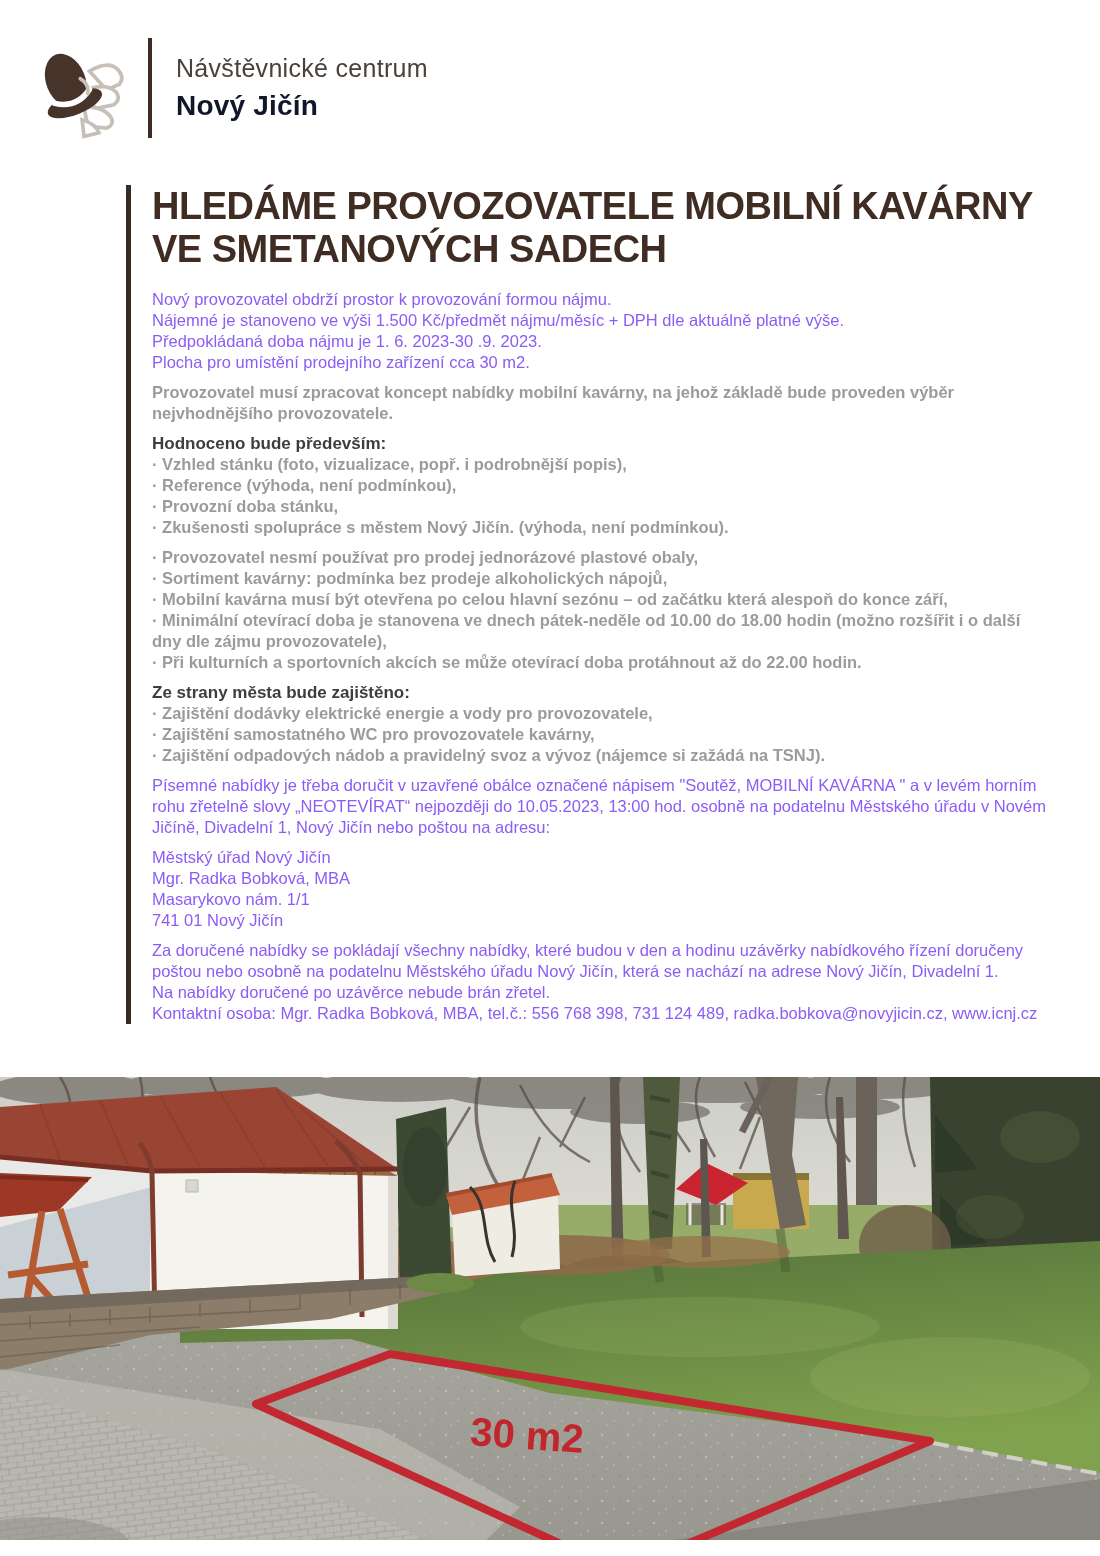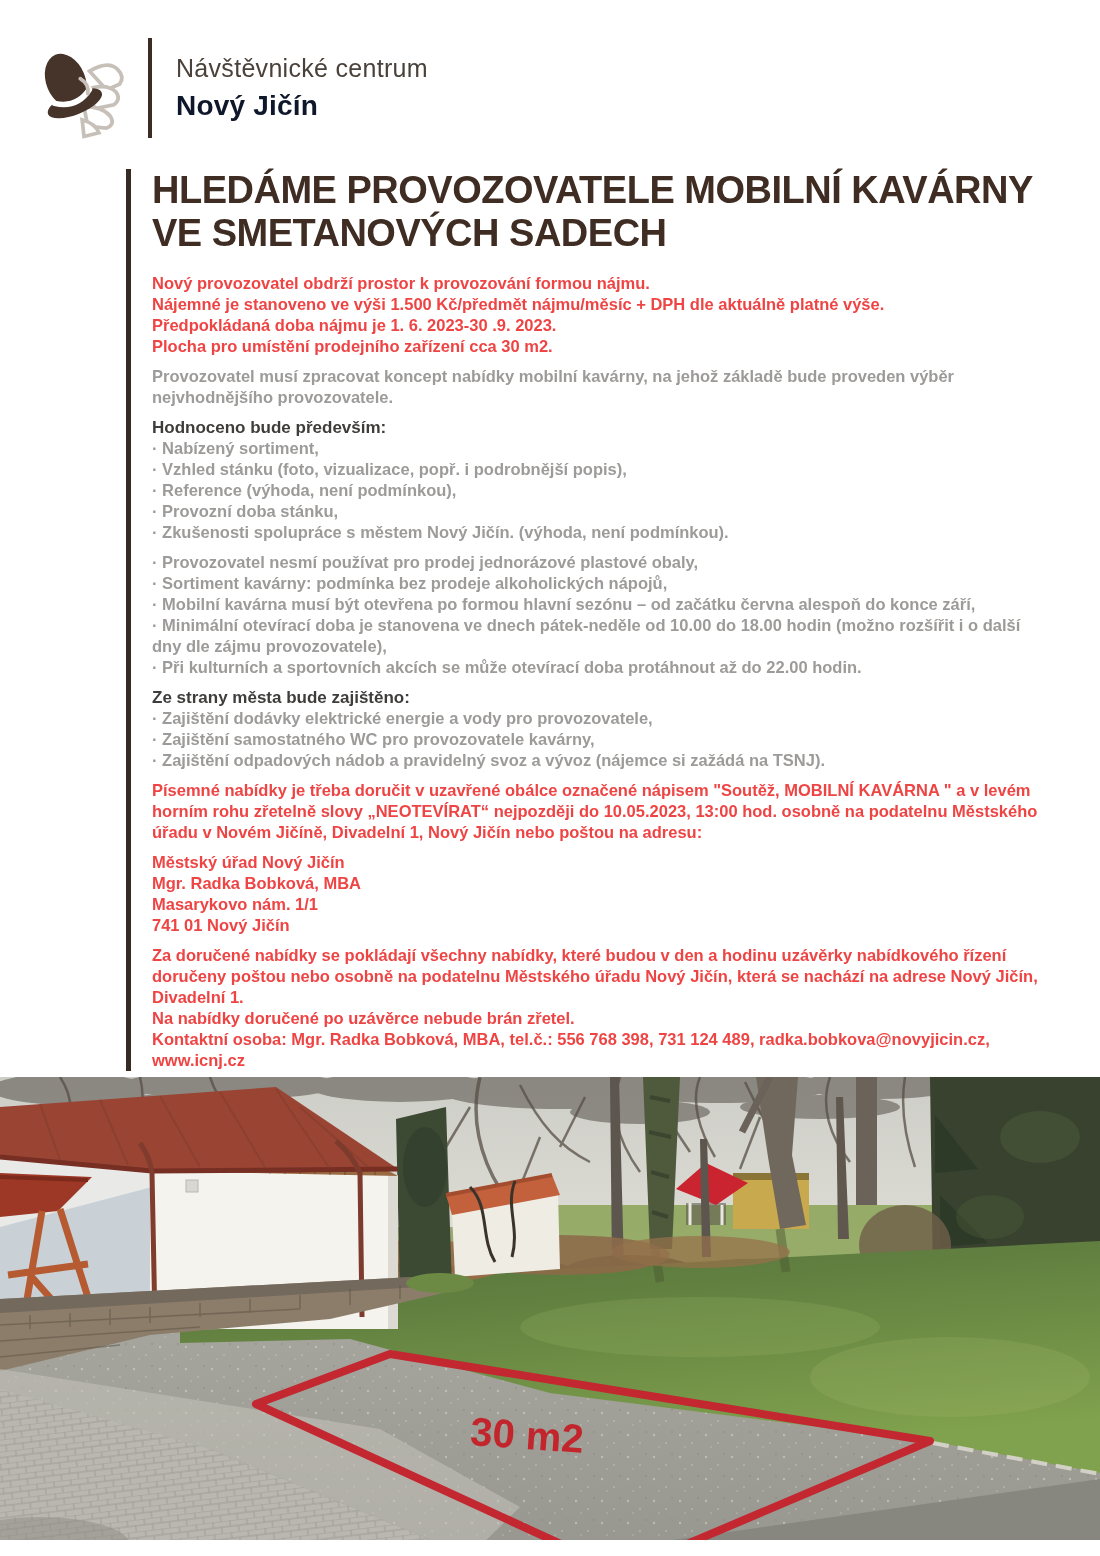--- a/index.html
+++ b/index.html
@@ -9,29 +9,29 @@
   }
   
   .brand{position:absolute;left:28px;top:34px;display:flex;align-items:center;}
   .brand-icon{width:112px;height:108px;flex:0 0 auto;}
   .brand-divider{width:4px;height:100px;background:#3c2c23;margin:0 24px 0 8px;}
   .brand-text{display:flex;flex-direction:column;justify-content:center;}
   .brand-line1{font-size:25px;color:#4a423a;letter-spacing:.3px;}
   .brand-line2{font-size:28px;font-weight:bold;color:#0f172a;margin-top:7px;letter-spacing:.2px;}
   
   .content{
-    position:absolute;left:126px;top:169px;width:895px;
+    position:absolute;left:126px;top:185px;width:895px;
     border-left:5px solid #362a22;padding-left:21px;
   }
   .title{
     font-size:38px;line-height:43px;font-weight:bold;color:#3f2d24;
     letter-spacing:-.5px;margin:0 0 18px 0;
   }
   .line{font-size:16.5px;line-height:21px;}
-  .dark{color:#ef4444;font-weight:bold;}
+  .dark{color:#8b5cf6;font-weight:normal;}
   .gray{color:#9c9b99;font-weight:bold;}
   .h{font-size:17px;line-height:21px;color:#3e3d3c;font-weight:bold;}
   .block{margin-top:9px;}
   .block.first{margin-top:0;}
   
   .photo{position:absolute;left:0;top:1077px;width:1100px;height:479px;overflow:hidden;}
   .photo svg{display:block;width:1100px;height:479px;}
   .area-label{
     font-family:"Liberation Sans",sans-serif;font-weight:bold;font-size:40px;
   }
@@ -78,31 +78,30 @@
       <div class="line dark">Předpokládaná doba nájmu je 1. 6. 2023-30 .9. 2023.</div>
       <div class="line dark">Plocha pro umístění prodejního zařízení cca 30 m2.</div>
     </div>
 
     <div class="block">
       <div class="line gray">Provozovatel musí zpracovat koncept nabídky mobilní kavárny, na jehož základě bude proveden výběr nejvhodnějšího provozovatele.</div>
     </div>
 
     <div class="block">
       <div class="h">Hodnoceno bude především:</div>
-      <div class="line gray">· Nabízený sortiment,</div>
       <div class="line gray">· Vzhled stánku (foto, vizualizace, popř. i podrobnější popis),</div>
       <div class="line gray">· Reference (výhoda, není podmínkou),</div>
       <div class="line gray">· Provozní doba stánku,</div>
       <div class="line gray">· Zkušenosti spolupráce s městem Nový Jičín. (výhoda, není podmínkou).</div>
     </div>
 
     <div class="block">
       <div class="line gray">· Provozovatel nesmí používat pro prodej jednorázové plastové obaly,</div>
       <div class="line gray">· Sortiment kavárny: podmínka bez prodeje alkoholických nápojů,</div>
-      <div class="line gray">· Mobilní kavárna musí být otevřena po formou hlavní sezónu – od začátku června alespoň do konce září,</div>
+      <div class="line gray">· Mobilní kavárna musí být otevřena po celou hlavní sezónu – od začátku která alespoň do konce září,</div>
       <div class="line gray">· Minimální otevírací doba je stanovena ve dnech pátek-neděle od 10.00 do 18.00 hodin (možno rozšířit i o další dny dle zájmu provozovatele),</div>
       <div class="line gray">· Při kulturních a sportovních akcích se může otevírací doba protáhnout až do 22.00 hodin.</div>
     </div>
 
     <div class="block">
       <div class="h">Ze strany města bude zajištěno:</div>
       <div class="line gray">· Zajištění dodávky elektrické energie a vody pro provozovatele,</div>
       <div class="line gray">· Zajištění samostatného WC pro provozovatele kavárny,</div>
       <div class="line gray">· Zajištění odpadových nádob a pravidelný svoz a vývoz (nájemce si zažádá na TSNJ).</div>
     </div>

